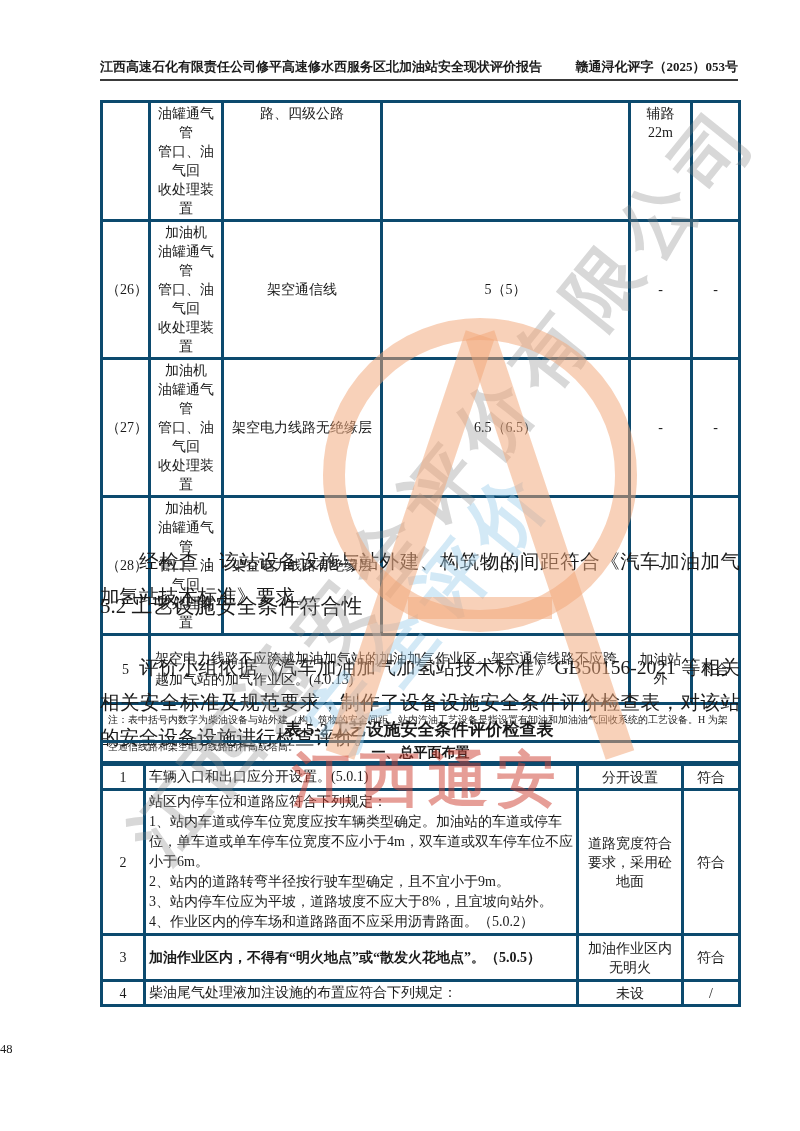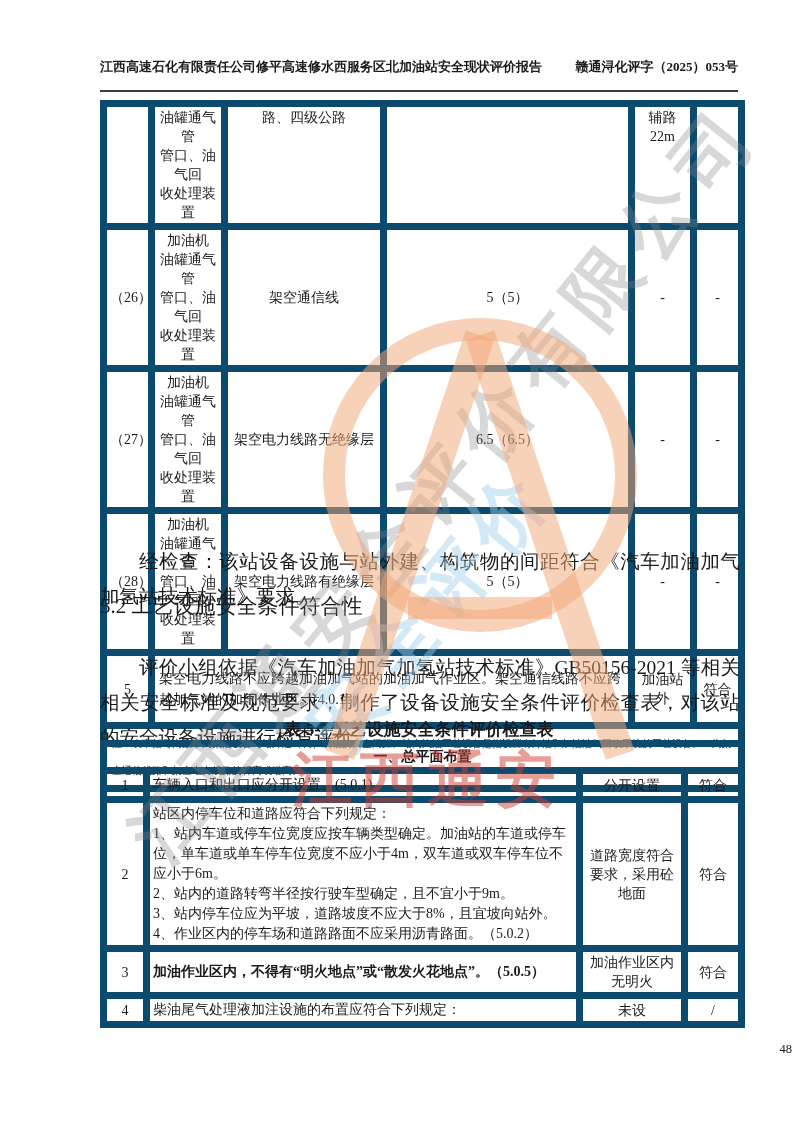--- a/index.html
+++ b/index.html
@@ -5,47 +5,47 @@
   html,body{margin:0;padding:0;}
   body{
     width:800px;height:1131px;position:relative;background:#ffffff;
     overflow:hidden;color:#1a1a1a;
     font-family:"Liberation Serif","DejaVu Serif",serif;
   }
   
   .page-header{
     position:absolute;left:100px;top:58px;width:638px;
     display:flex;justify-content:space-between;align-items:flex-end;
-    border-bottom:2px solid #3a3a3a;padding-bottom:14px;
+    border-bottom:2px solid #3a3a3a;padding-bottom:3px;
     font-size:13px;font-weight:bold;white-space:nowrap;
   }
   
   table{border-collapse:collapse;table-layout:fixed;position:absolute;background:transparent;}
-  td{border:7px solid #0c4a6e;text-align:center;vertical-align:middle;
+  td{border:3px solid #0c4a6e;text-align:center;vertical-align:middle;
      padding:1px 3px;overflow:hidden;font-size:14px;line-height:19px;}
   #table1{left:100px;top:100px;width:638px;border:2px solid #333;}
   #table2{left:100px;top:740px;width:638px;border:2px solid #333;}
   .pre{white-space:pre-line;}
   .vtop{vertical-align:top;}
   .thickL{border-left-width:2px;margin-top:10px;}
   .note-cell{text-align:left;font-size:10px;line-height:27px;padding:1px 5px;}
   .spec-cell{text-align:left;line-height:21px;padding:12px 4px;}
   .req-cell{text-align:left;line-height:20px;padding:1px 3px;}
   .bold{font-weight:bold;}
   .sec-row{font-weight:bold;}
   .hdr-row{font-weight:bold;}
   
   .para{position:absolute;left:100px;width:640px;font-size:19.5px;line-height:35px;
         text-align:justify;text-indent:2em;}
   #para1{top:524px;}
   #para2{top:630px;}
   .h2{position:absolute;left:100px;top:592px;font-size:21px;font-weight:normal;}
   .caption{position:absolute;left:100px;top:718px;width:638px;text-align:center;
            font-size:17px;font-weight:bold;}
-  .pagenum{position:absolute;left:0;top:1042px;width:792px;text-align:right;font-size:12.5px;}
+  .pagenum{position:absolute;left:0;top:1042px;width:792px;text-align:left;font-size:12.5px;}
   
   .wm{position:absolute;pointer-events:none;z-index:6;}
   #wm-gray{
     left:-55px;top:433px;width:1000px;text-align:center;
     font-size:74px;letter-spacing:12px;font-weight:bold;white-space:nowrap;
     color:rgba(135,135,135,0.32);
     transform:rotate(-51deg);transform-origin:center center;
   }
   #wm-blue{
     left:215px;top:560px;width:430px;text-align:center;

